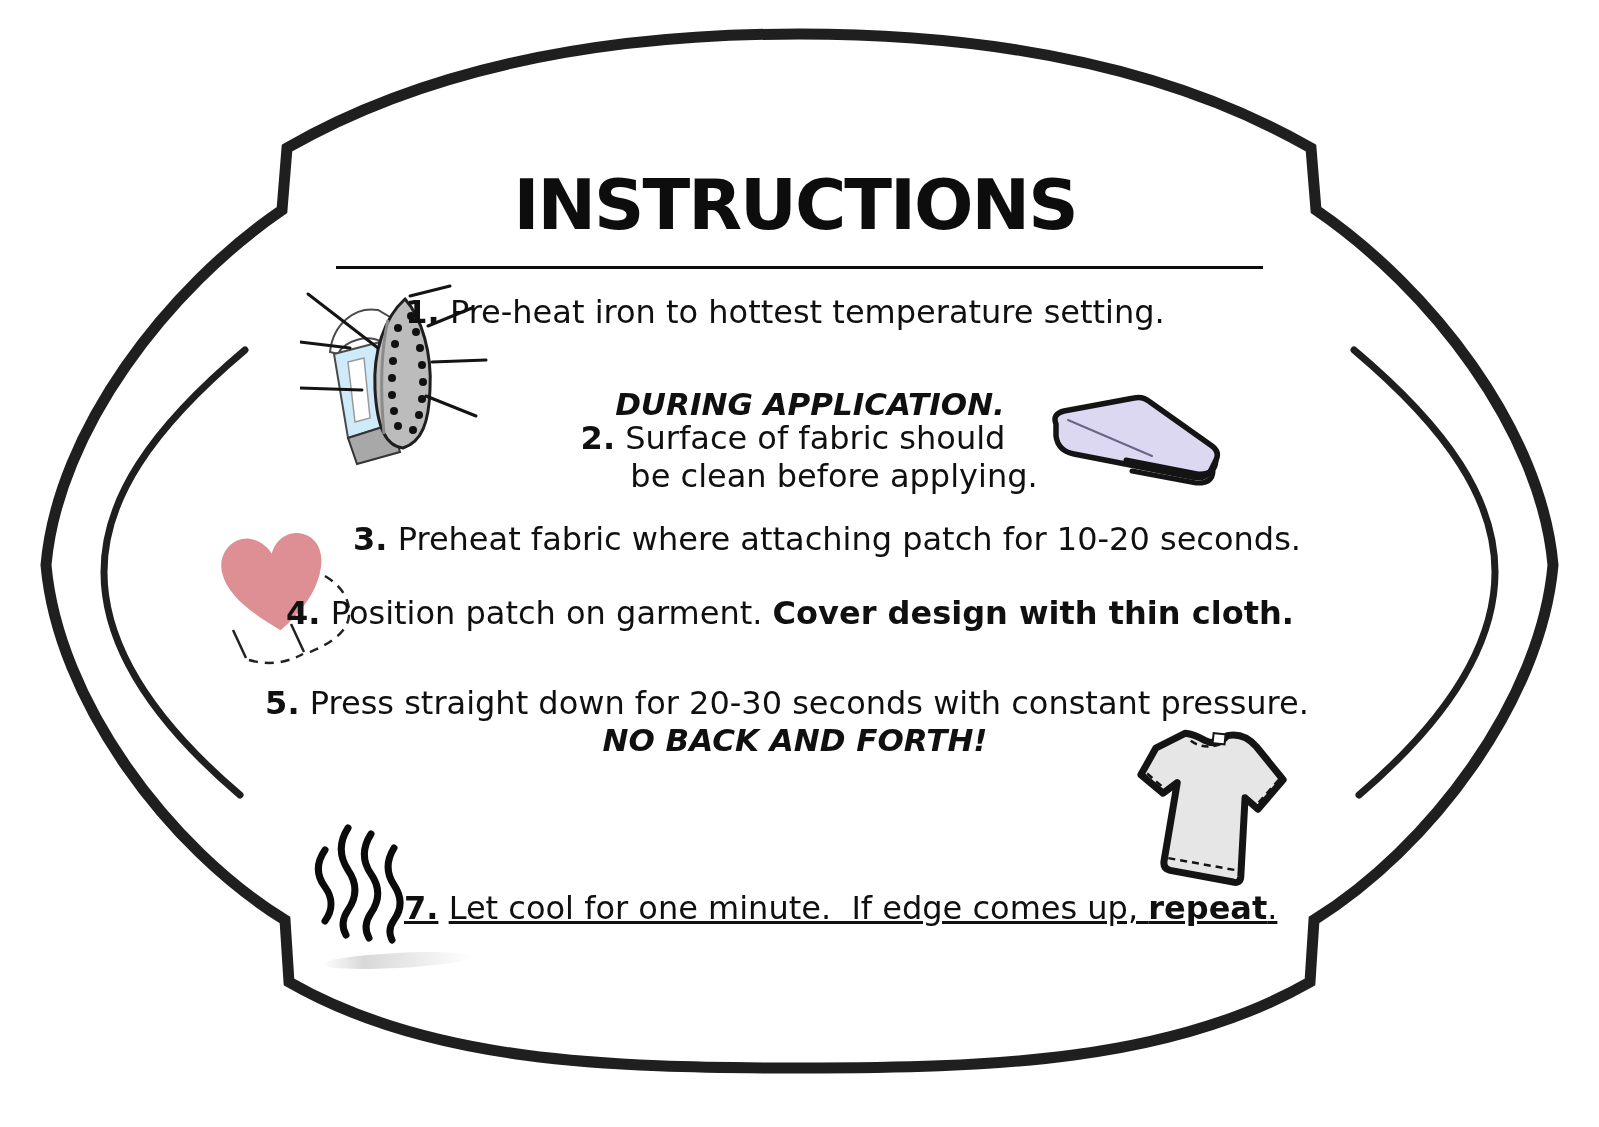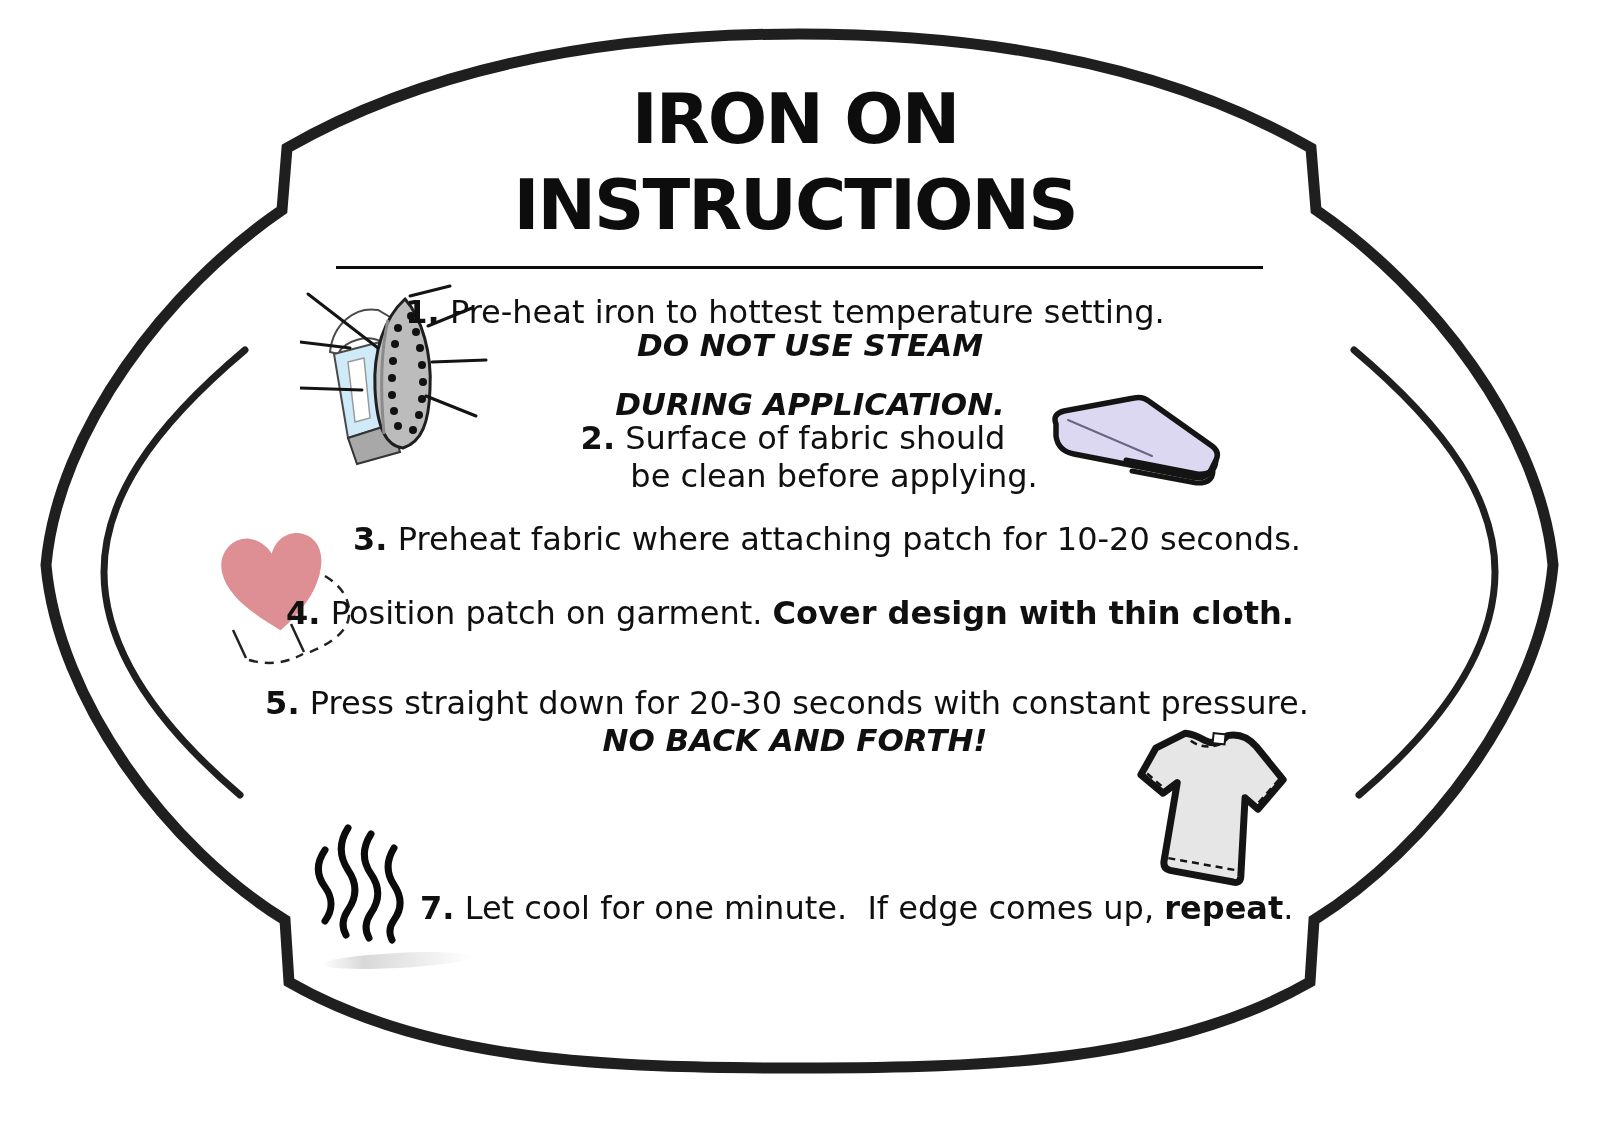--- a/index.html
+++ b/index.html
@@ -35,21 +35,20 @@
 
   <svg class="frame-svg" width="1599" height="1127" viewBox="0 0 1599 1127">
     <path d="M 287,148 C 430,66 610,34 799,34 C 988,34 1168,66 1311,148
          L 1316,210 C 1430,288 1541,430 1553,565 C 1541,700 1430,848 1314,920
          L 1310,982 C 1170,1062 990,1068 799,1068 C 608,1068 428,1062 289,982
          L 285,920 C 168,848 58,700 46,565 C 58,430 168,288 282,210 Z" fill="none" stroke-width="11" stroke-linejoin="miter" stroke="#1f1f1f"></path>
     <path d="M 245,350 C 150,430 104,500 104,572 C 104,645 152,720 240,795" fill="none" stroke-width="7" stroke-linecap="round" stroke="#1f1f1f"></path>
     <path d="M 1354,350 C 1449,430 1495,500 1495,572 C 1495,645 1447,720 1359,795" fill="none" stroke-width="7" stroke-linecap="round" stroke="#1f1f1f"></path>
   </svg>
 
-  <div class="title" style="top:84px;">IRON ON</div>
   <div class="title" style="top:170px;">INSTRUCTIONS</div>
   <div class="divider" style="left:336px;top:266px;width:927px;height:3px;"></div>
 
   <svg class="icon-svg" style="left:300px;top:284px;" width="200" height="185" viewBox="0 0 200 185">
     <path d="M 30,68 C 33,40 55,22 78,26 L 95,36 L 82,58 C 68,50 45,56 38,70 Z" fill="#ffffff" stroke="#4a4a4a" stroke-width="2"></path>
     <path d="M 34,70 L 80,58 L 92,140 L 48,154 Z" stroke="#4a4a4a" stroke-width="2" fill="#cfeaf8"></path>
     <path d="M 48,78 L 64,74 L 70,134 L 55,138 Z" fill="#ffffff" stroke="#9a9a9a" stroke-width="1.5"></path>
     <path d="M 48,154 L 92,140 L 100,168 L 57,180 Z" stroke="#333333" stroke-width="2" fill="#a8a8a8"></path>
     <path d="M 105,15 C 122,34 132,70 130,105 C 129,138 122,158 103,164 C 86,162 77,144 75,105 C 73,68 84,34 105,15 Z" stroke="#1f1f1f" stroke-width="3" fill="#bcbcbc"></path>
     <path d="M 88,36 C 81,66 80,105 84,150" fill="none" stroke="#8b8b8b" stroke-width="3"></path>
@@ -119,29 +118,28 @@
       <path d="M 36,8 C 27,22 27,36 36,50 C 45,63 45,77 36,90 C 30,99 30,108 34,115"></path>
       <path d="M 59,14 C 50,28 50,41 59,54 C 68,67 68,80 59,93 C 53,102 53,111 57,118"></path>
       <path d="M 82,28 C 74,41 74,53 82,65 C 90,77 90,89 82,100 C 77,107 77,114 80,120"></path>
     </g>
   </svg>
 
   <div class="shadow-streak"></div>
 
   <div class="line center" style="left:785px;top:293px;"><span class="num">1.</span><span>Pre-heat iron to hottest temperature setting.</span></div>
 
-  <div class="line center em" style="left:810px;top:327px;">DO NOT USE STEAM</div>
   <div class="line center em" style="left:810px;top:386px;">DURING APPLICATION.</div>
 
   <div class="line center" style="left:793px;top:419px;"><span class="num">2.</span><span>Surface of fabric should</span></div>
   <div class="line center" style="left:803px;top:457px;margin-left:31px;"><span>be clean before applying.</span></div>
 
   <div class="line center" style="left:827px;top:520px;"><span class="num">3.</span><span>Preheat fabric where attaching patch for 10-20 seconds.</span></div>
 
   <div class="line center" style="left:790px;top:594px;"><span class="num">4.</span><span>Position patch on garment. </span><span class="b">Cover design with thin cloth.</span></div>
 
   <div class="line center" style="left:787px;top:684px;"><span class="num">5.</span><span>Press straight down for 20-30 seconds with constant pressure.</span></div>
   <div class="line center em" style="left:795px;top:722px;">NO BACK AND FORTH!</div>
 
 
-  <div class="line" style="left:420px;top:889px;"><span class="num">7.</span><span>Let cool for one minute.&nbsp; If edge comes up, </span><span class="b">repeat</span><span>.</span></div>
+  <div class="line" style="left:404px;top:889px;text-decoration:underline;"><span class="num">7.</span><span>Let cool for one minute.&nbsp; If edge comes up, </span><span class="b">repeat</span><span>.</span></div>
 
 </div>
 
 </body></html>

